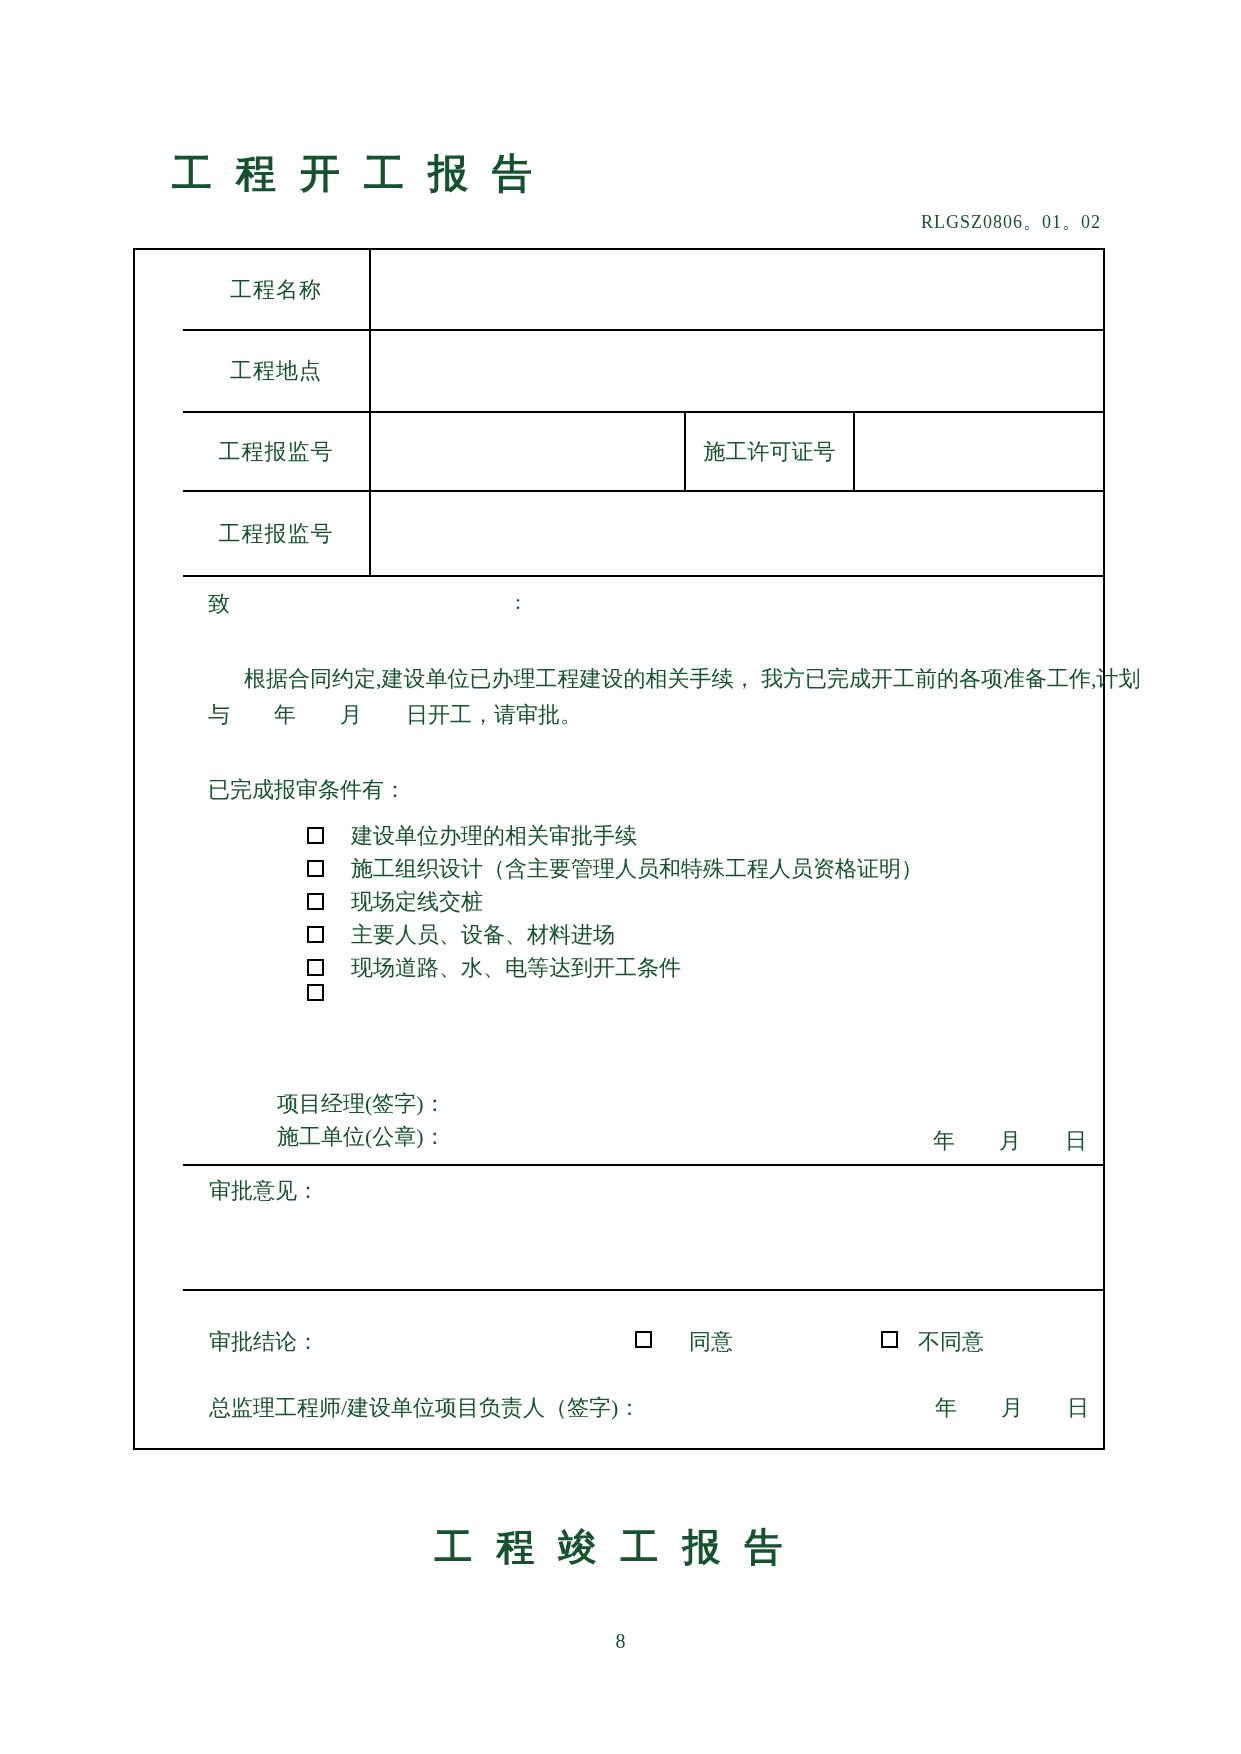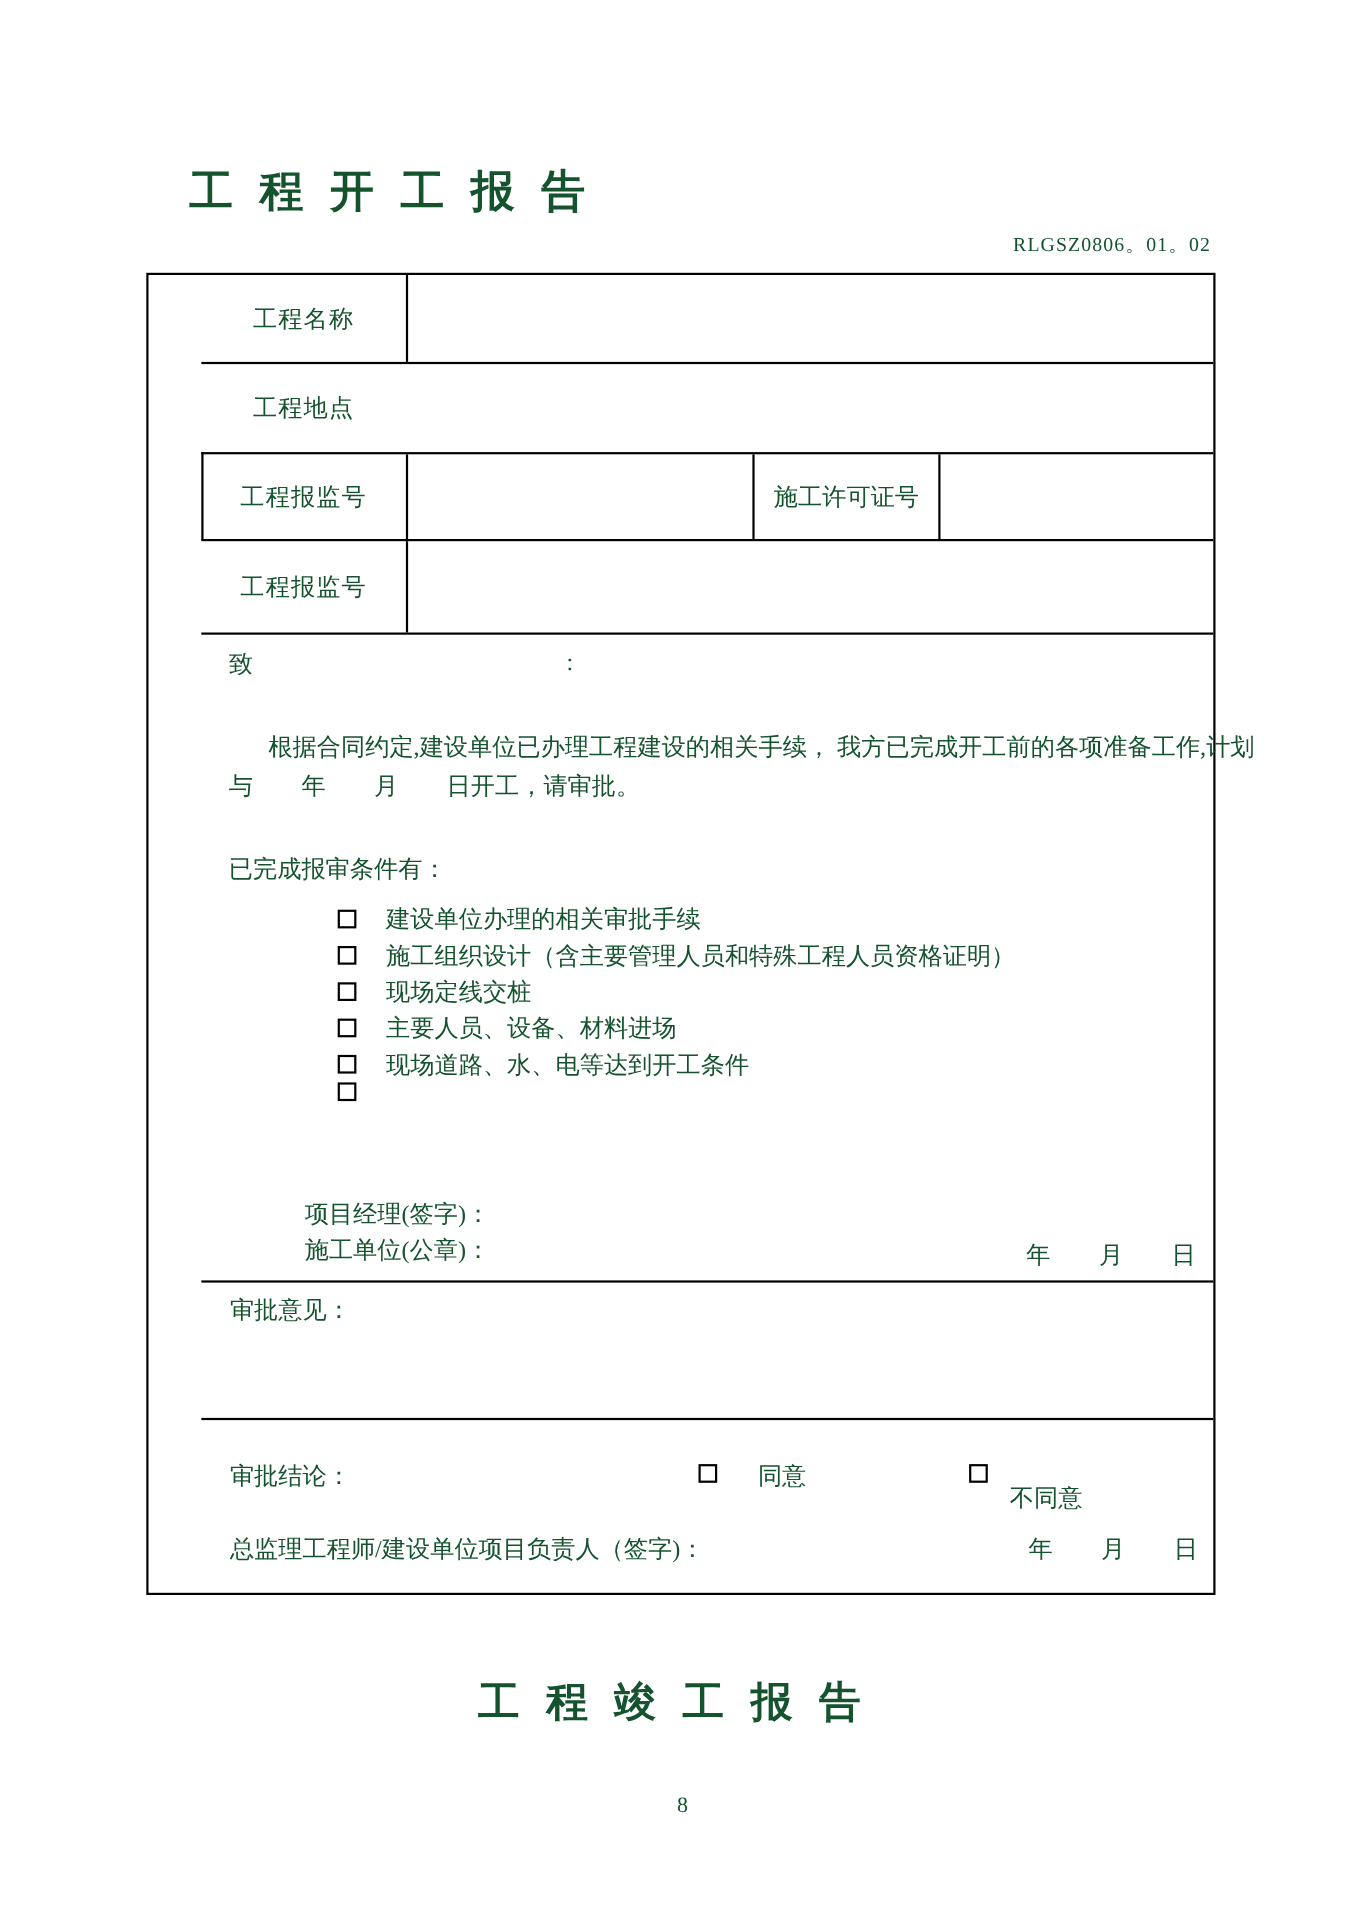--- a/index.html
+++ b/index.html
@@ -23,21 +23,21 @@
   }
   .row { display:flex; border-bottom:2px solid #000; }
   .row:last-child { border-bottom:none; }
   .cell { min-height:100%; }
   .cell + .cell { border-left:2px solid #000; }
   .cell.label {
     width:186px; display:flex; align-items:center; justify-content:center;
     letter-spacing:1px; flex-shrink:0;
   }
   .cell.value { flex:1 1 auto; }
-  .r1 { height:81px; } .r2 { height:82px;flex-direction:column; } .r3 { height:79px; } .r4 { height:85px; }
+  .r1 { height:81px; } .r2 { height:82px; } .r3 { height:79px; } .r4 { height:85px; }
   .r3 .cell.value1 { width:315px; flex:0 0 auto; }
   .r3 .cell.label2 { width:169px; flex:0 0 auto; display:flex; align-items:center; justify-content:center; }
   .r3 .cell.value2 { flex:1 1 auto; }
   .notice-cell { position:relative; height:587px; width:100%; padding:10px 20px 0 25px; }
   .to-line { margin-top:2px; display:flex; }
   .to-colon { margin-left:285px; }
   .para { margin-top:42px; line-height:36px; }
   .para-l1 { text-indent:36px; white-space:nowrap; letter-spacing:0px; }
   .cond-heading { margin-top:42px; }
   .cond-list { list-style:none; margin-top:14px; }
@@ -47,21 +47,21 @@
     margin-right:27px; flex-shrink:0; background:#fff;
   }
   .sign-block { margin-top:86px; margin-left:69px; line-height:33px; }
   .notice-date { position:absolute; right:16px; bottom:8px; }
   .opinion-cell { position:relative; height:123px; width:100%; padding:10px 0 0 26px; }
   .conclusion-cell { position:relative; height:157px; width:100%; }
   .concl-label { position:absolute; left:26px; top:36px; }
   .cb-agree { position:absolute; left:452px; top:40px; margin:0; }
   .lbl-agree { position:absolute; left:506px; top:36px; }
   .cb-disagree { position:absolute; left:698px; top:40px; margin:0; }
-  .lbl-disagree { position:absolute; left:735px; top:36px;margin-top:20px; }
+  .lbl-disagree { position:absolute; left:735px; top:36px; }
   .signer-label { position:absolute; left:26px; top:102px; }
   .concl-date { position:absolute; right:14px; top:102px; }
   .footer-title {
     position:absolute; left:0; right:0; top:1522px; text-align:center;
     font-size:38px; font-weight:bold; letter-spacing:24px;
   }
   .page-number { position:absolute; left:0; right:0; top:1630px; text-align:center; font-size:20px; }
 </style>
 </head>
 <body>

